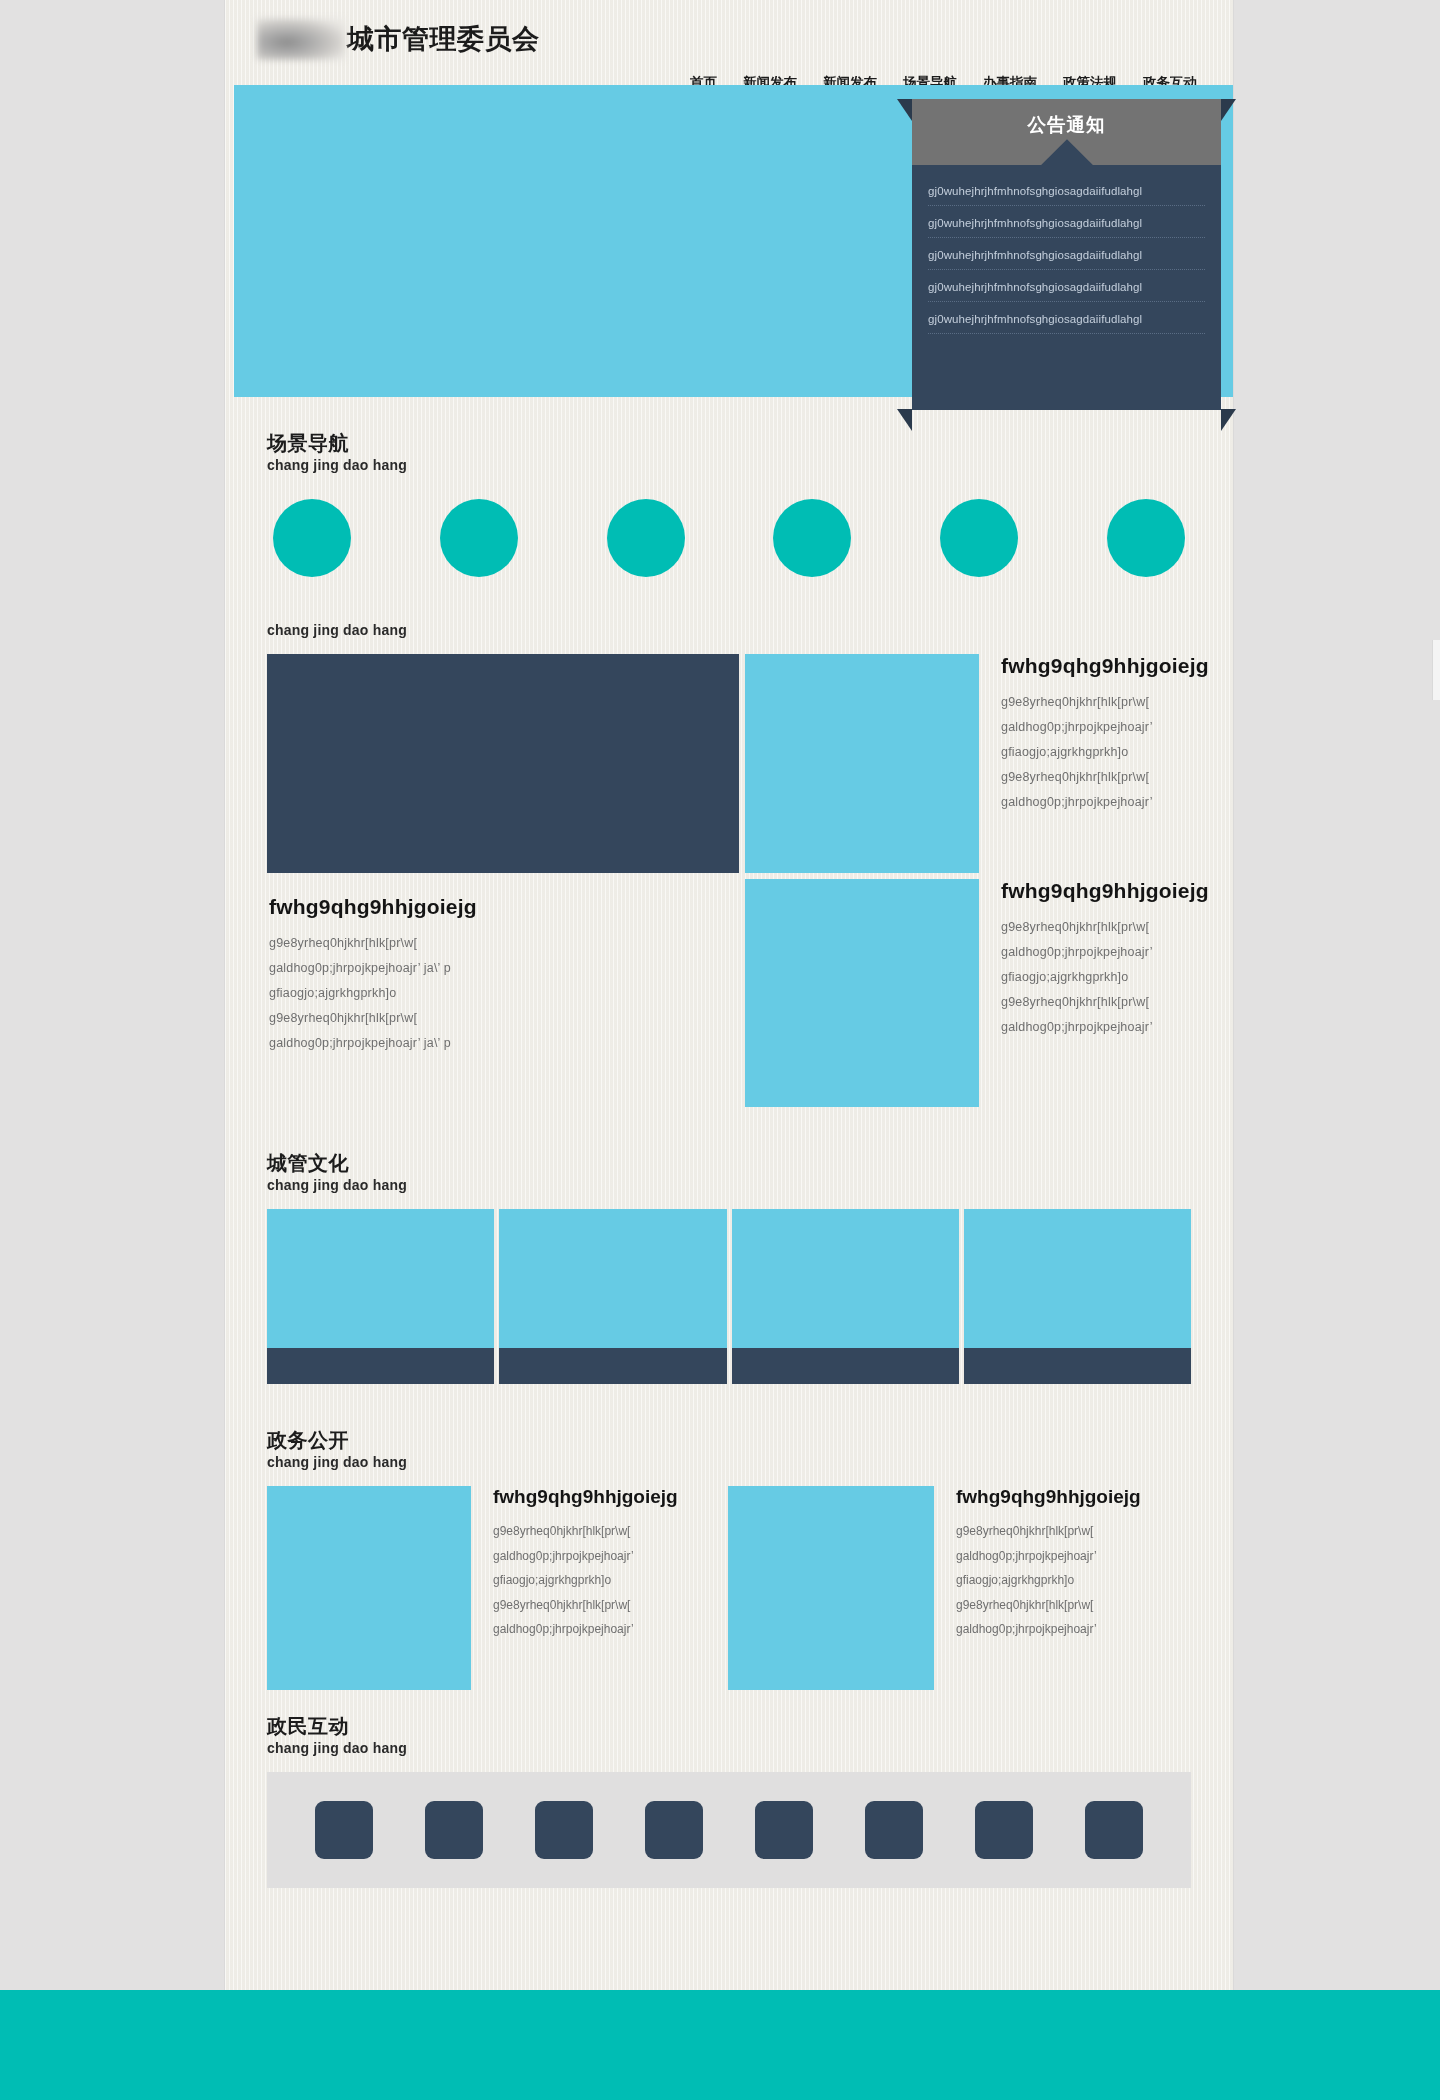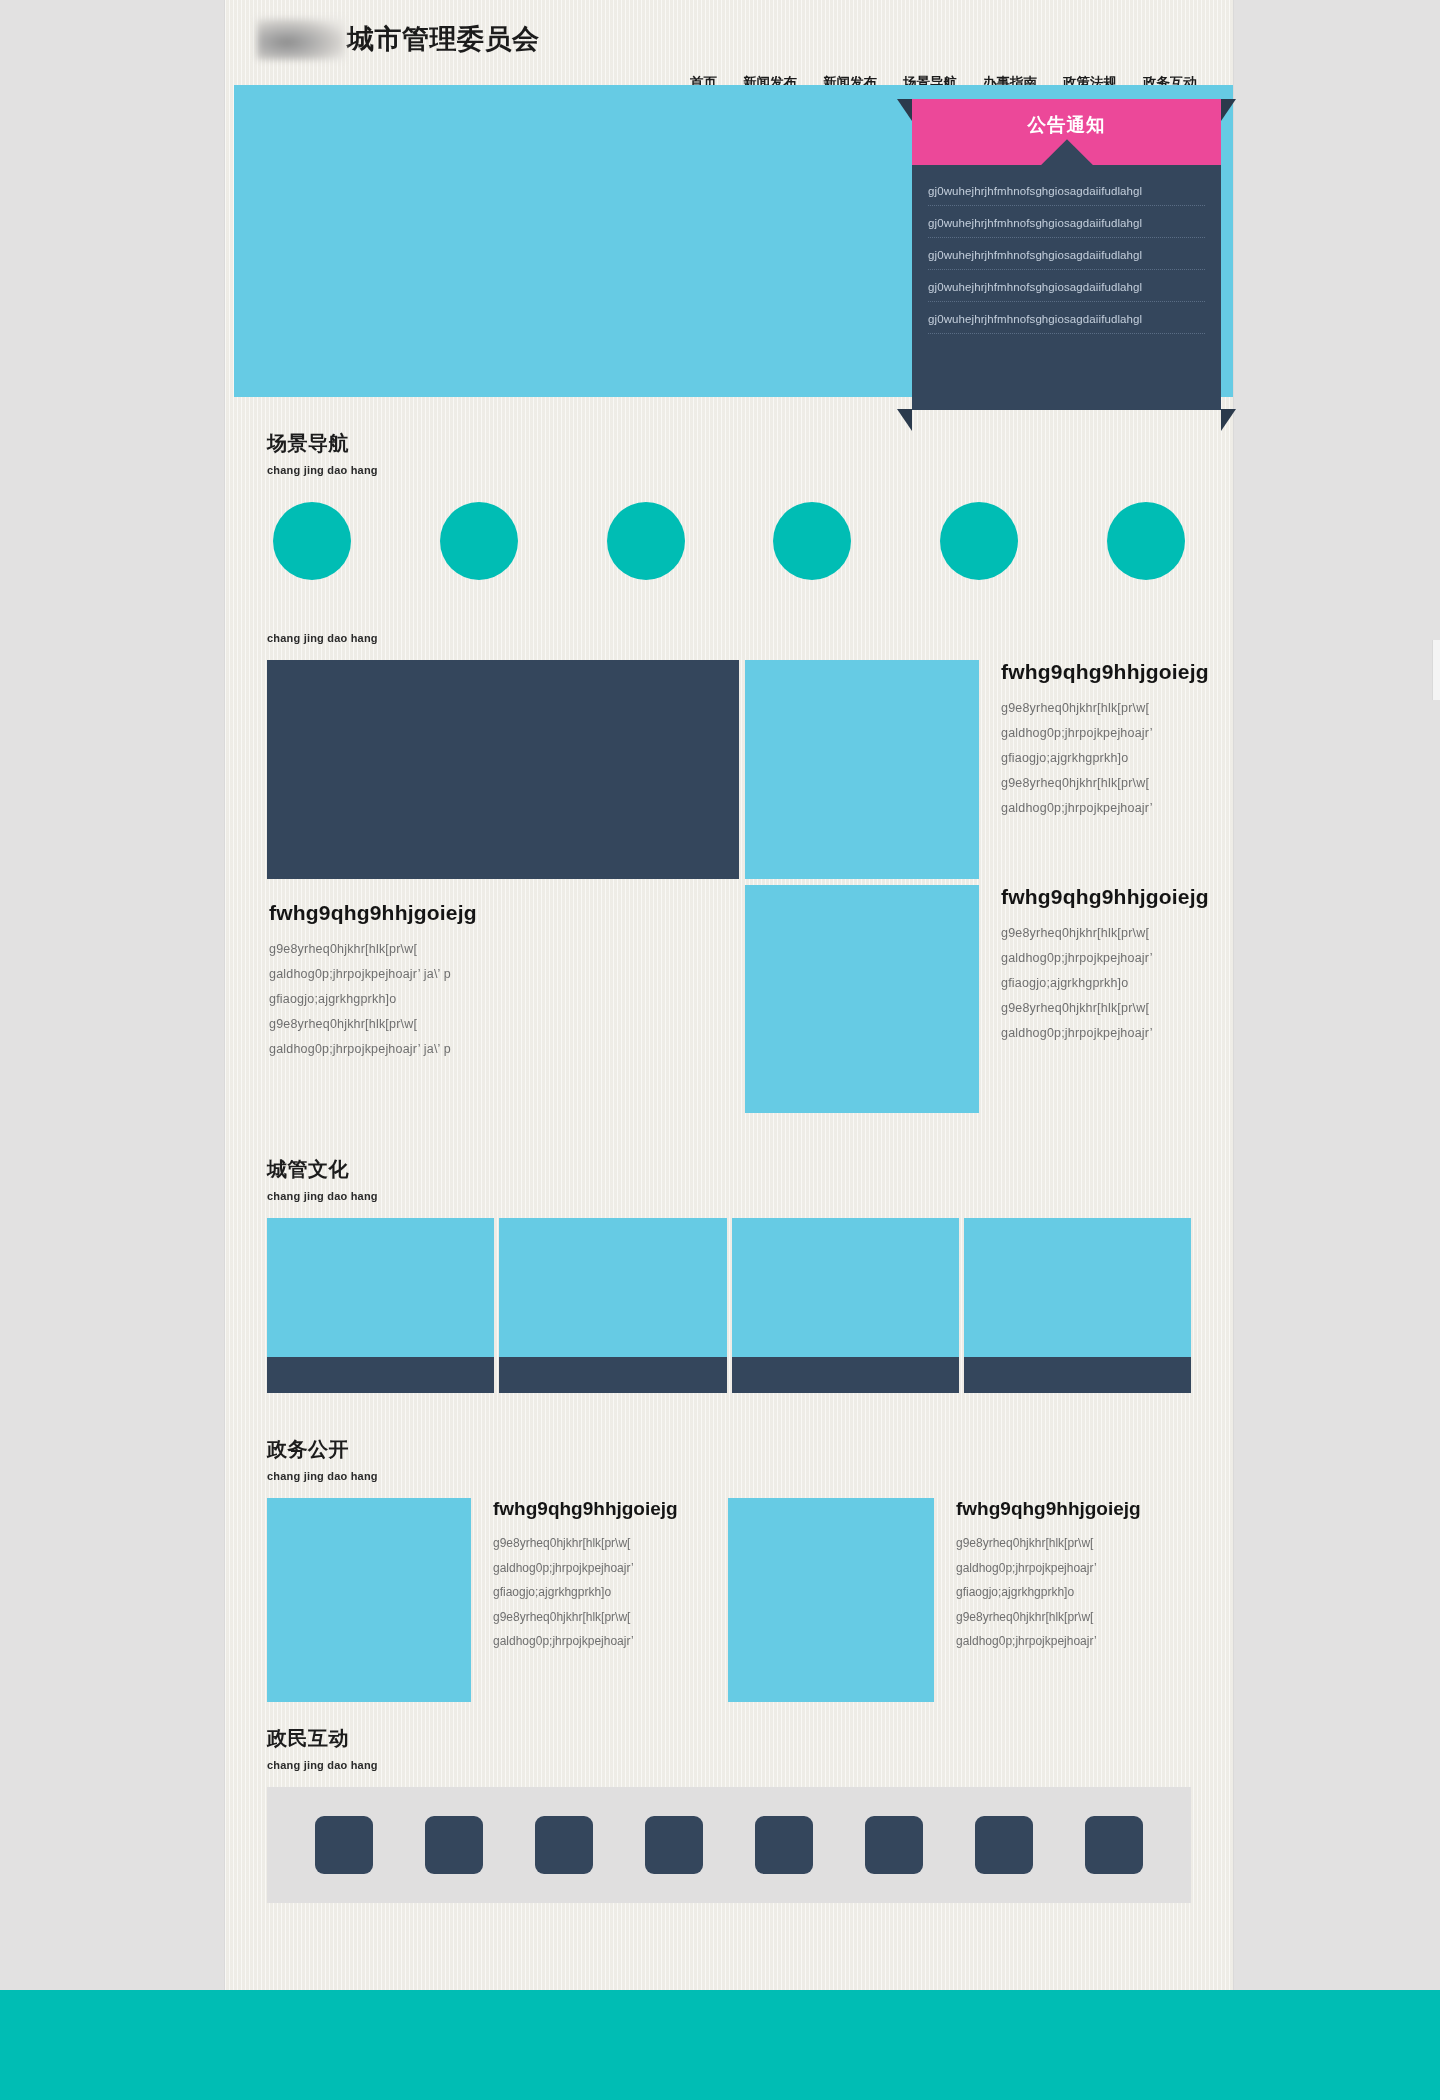--- a/index.html
+++ b/index.html
@@ -101,21 +101,21 @@
     top: 14px;
     width: 309px;
     height: 311px;
     background: #34465c;
     color: #e7eef5;
     z-index: 4;
   }
   .notice-head {
     position: relative;
     height: 66px;
-    background: #ec4899;
+    background: #737373;
     overflow: hidden;
   }
   .notice-head::after {
     content: "";
     position: absolute;
     left: 50%;
     bottom: -20px;
     transform: translateX(-50%) rotate(45deg);
     width: 38px;
     height: 38px;
@@ -166,25 +166,25 @@
   
   .sec-head { padding: 0 0 0 0; }
   .sec-title {
     font-size: 20px;
     font-weight: 700;
     color: #1c1c1c;
     letter-spacing: 0.5px;
     line-height: 1.25;
   }
   .sec-sub {
-    font-size: 11px;
+    font-size: 14px;
     font-weight: 700;
     color: #2a2a2a;
     letter-spacing: 0.2px;
-    margin-top: 8px;
+    margin-top: 1px;
   }
 
   .block { padding: 0 42px; }
 
   
   .scenes {
     display: flex;
     justify-content: space-between;
     margin-top: 26px;
     padding: 0 6px;

